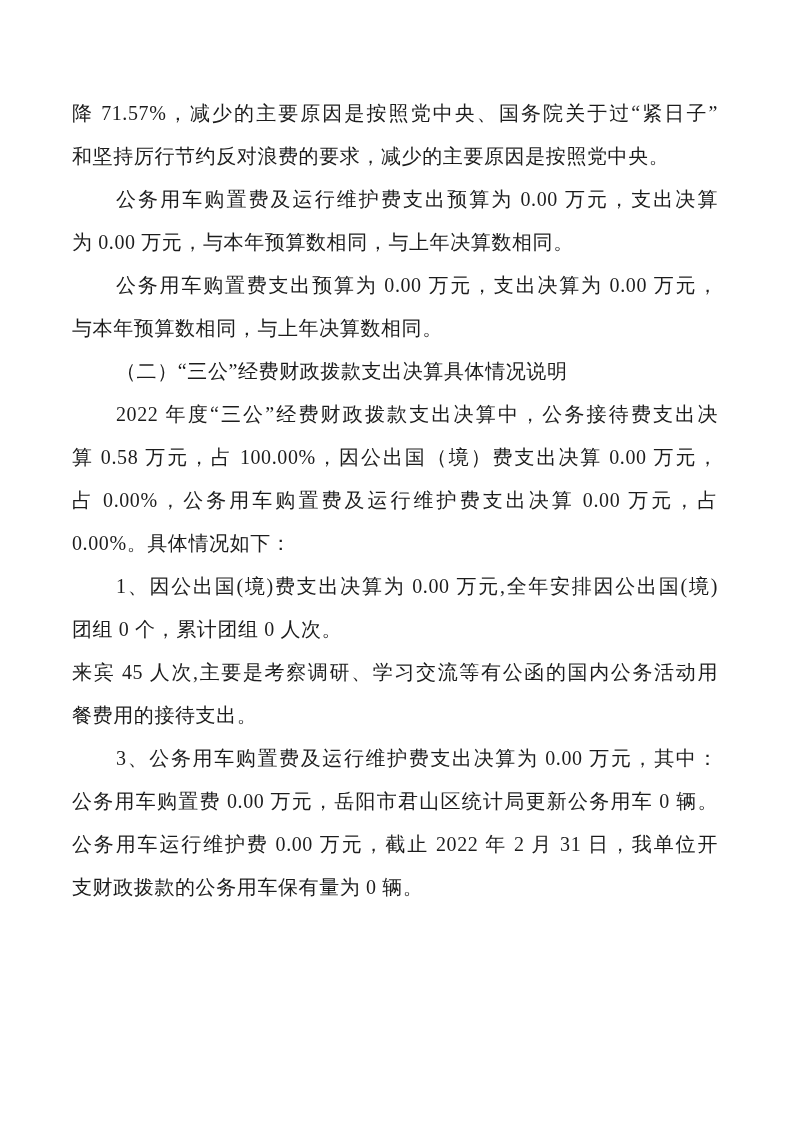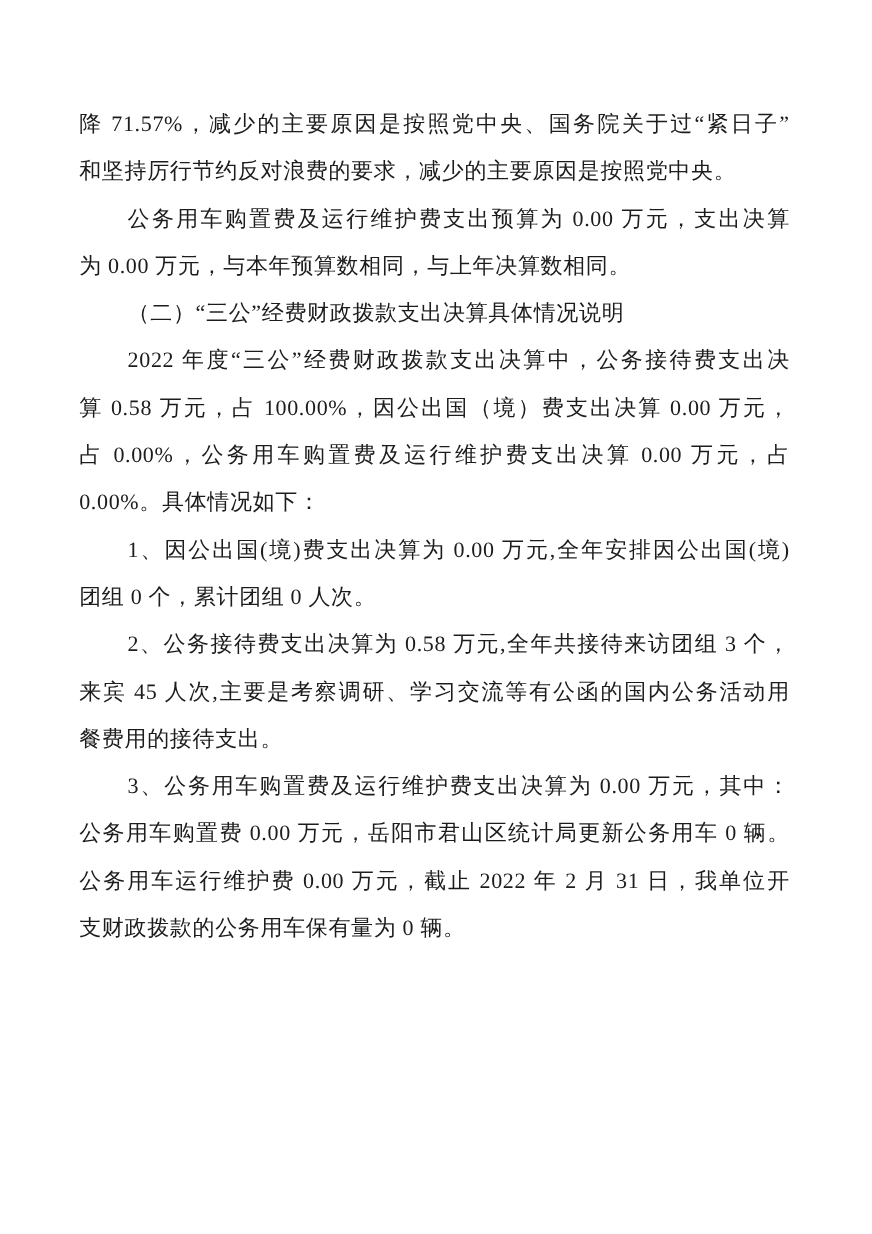--- a/index.html
+++ b/index.html
@@ -62,40 +62,43 @@
     <div class="para">
       <div class="line">降 71.57%，减少的主要原因是按照党中央、国务院关于过“紧日子”</div>
       <div class="line end">和坚持厉行节约反对浪费的要求，减少的主要原因是按照党中央。</div>
     </div>
 
     <div class="para">
       <div class="line first">公务用车购置费及运行维护费支出预算为 0.00 万元，支出决算</div>
       <div class="line end">为 0.00 万元，与本年预算数相同，与上年决算数相同。</div>
     </div>
 
+    <div class="para">
+      <div class="line first">公务用车购置费支出预算为 0.00 万元，支出决算为 0.00 万元，</div>
+      <div class="line end">与本年预算数相同，与上年决算数相同。</div>
+    </div>
 
 
     <div class="para">
       <div class="line first end">（二）“三公”经费财政拨款支出决算具体情况说明</div>
     </div>
 
     <div class="para">
       <div class="line first">2022 年度“三公”经费财政拨款支出决算中，公务接待费支出决</div>
       <div class="line">算 0.58 万元，占 100.00%，因公出国（境）费支出决算 0.00 万元，</div>
       <div class="line">占 0.00%，公务用车购置费及运行维护费支出决算 0.00 万元，占</div>
       <div class="line end">0.00%。具体情况如下：</div>
     </div>
 
     <div class="para">
       <div class="line first">1、因公出国(境)费支出决算为 0.00 万元,全年安排因公出国(境)</div>
       <div class="line end">团组 0 个，累计团组 0 人次。</div>
     </div>
 
     <div class="para">
-      <div class="line first">2、公务接待费支出决算为 0.58 万元,全年共接待来访团组 3 个，</div>
       <div class="line">来宾 45 人次,主要是考察调研、学习交流等有公函的国内公务活动用</div>
       <div class="line end">餐费用的接待支出。</div>
     </div>
 
     <div class="para">
       <div class="line first">3、公务用车购置费及运行维护费支出决算为 0.00 万元，其中：</div>
       <div class="line">公务用车购置费 0.00 万元，岳阳市君山区统计局更新公务用车 0 辆。</div>
       <div class="line">公务用车运行维护费 0.00 万元，截止 2022 年 2 月 31 日，我单位开</div>
       <div class="line end">支财政拨款的公务用车保有量为 0 辆。</div>
     </div>

